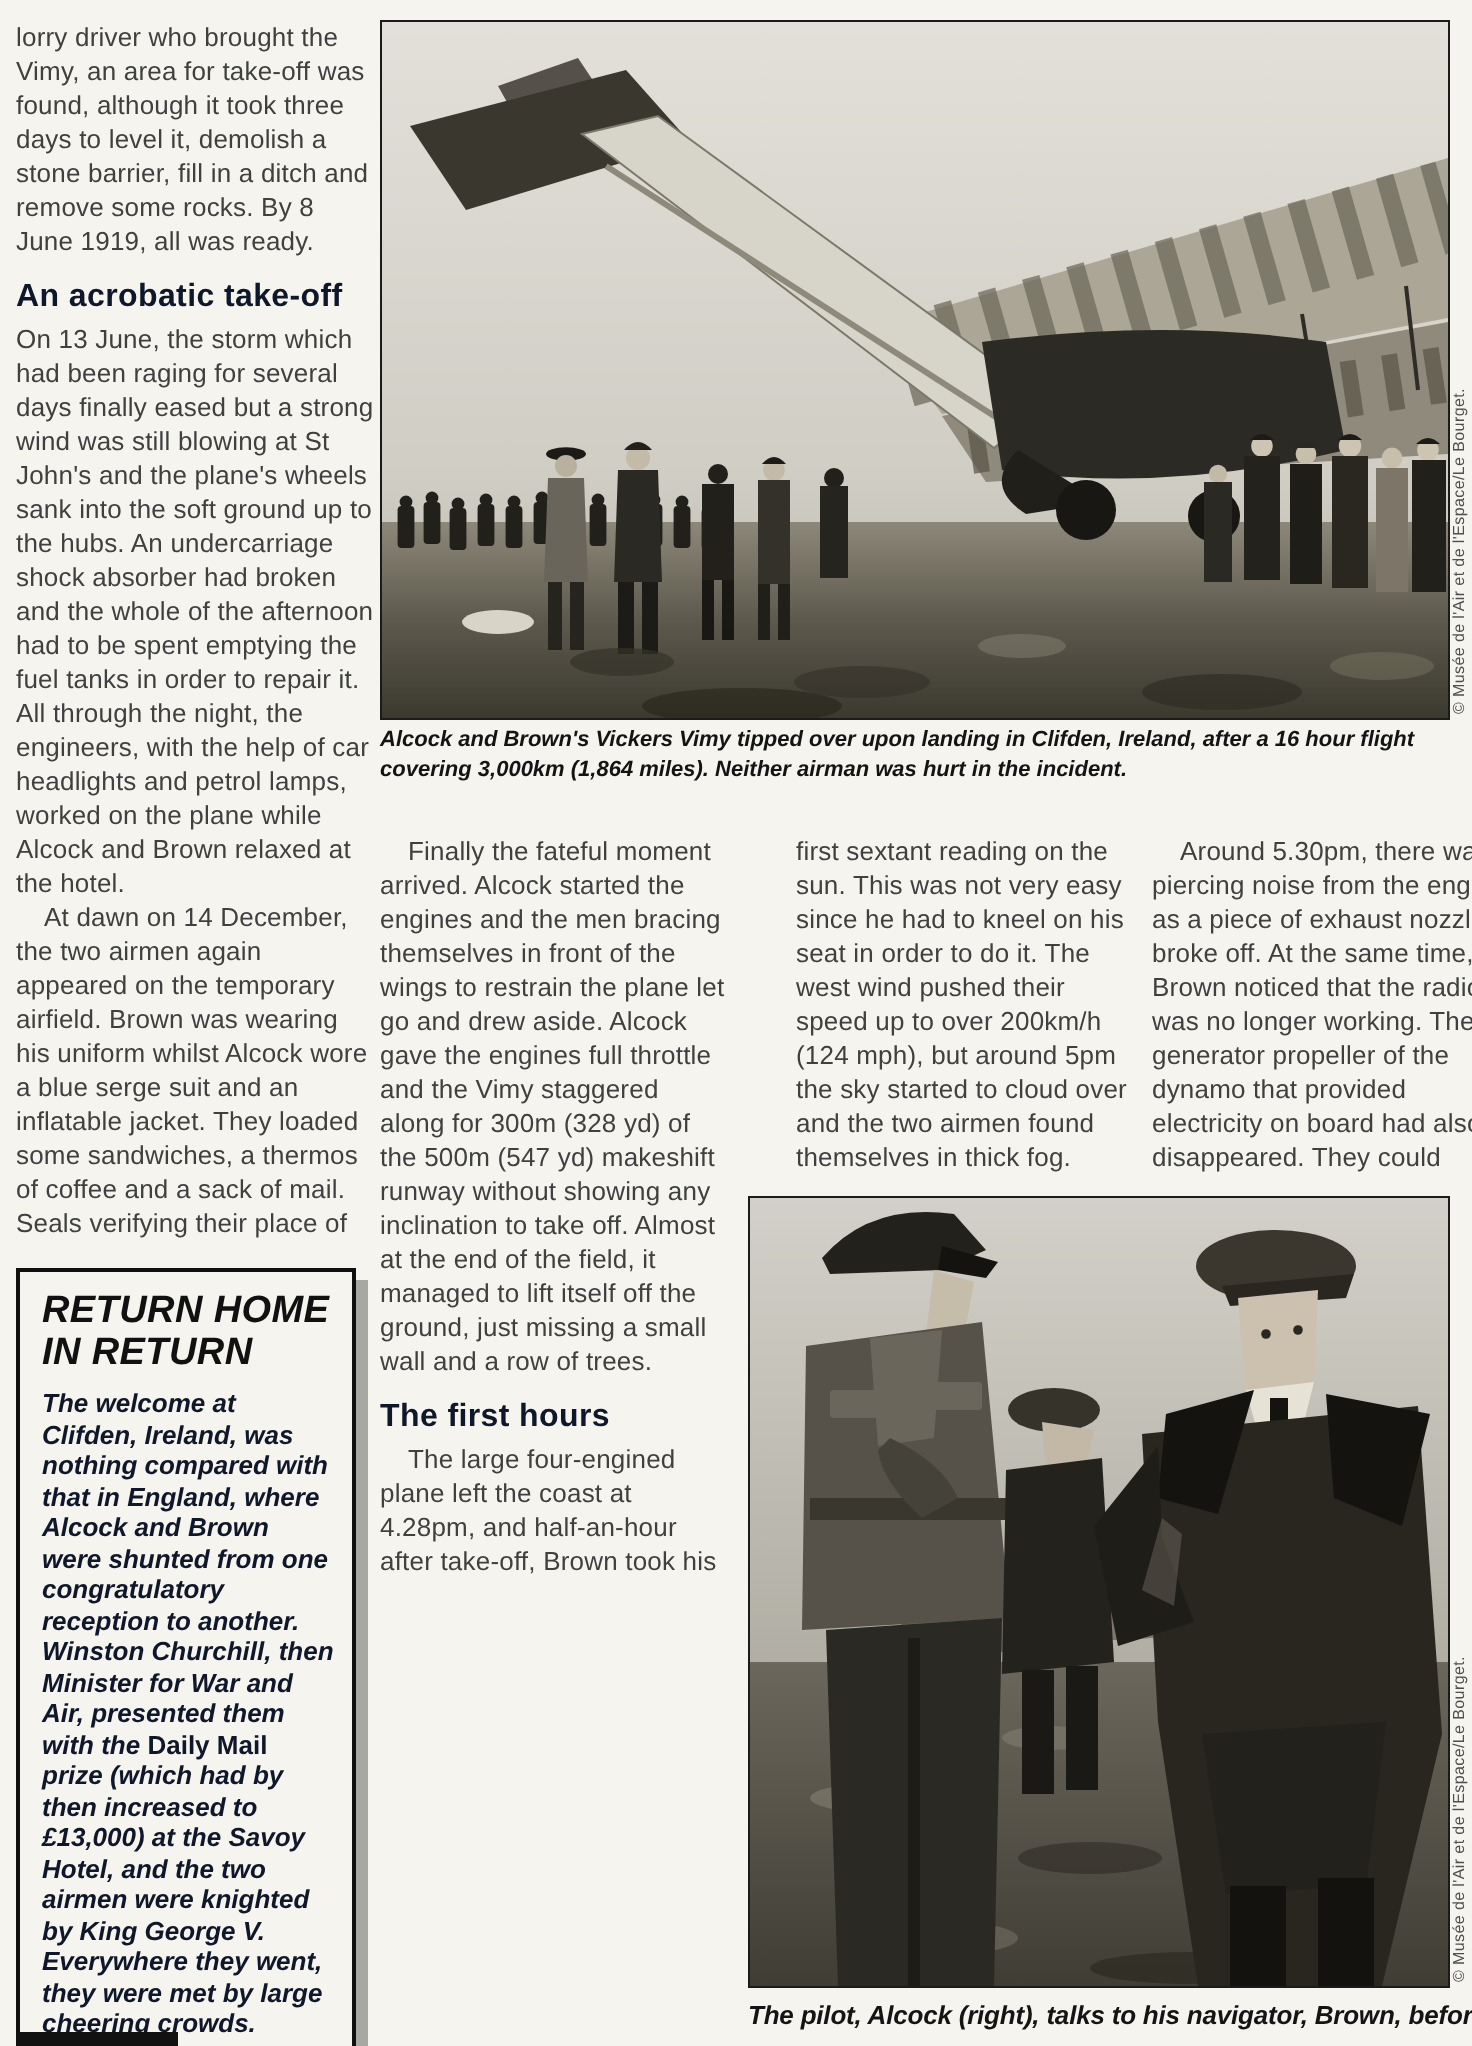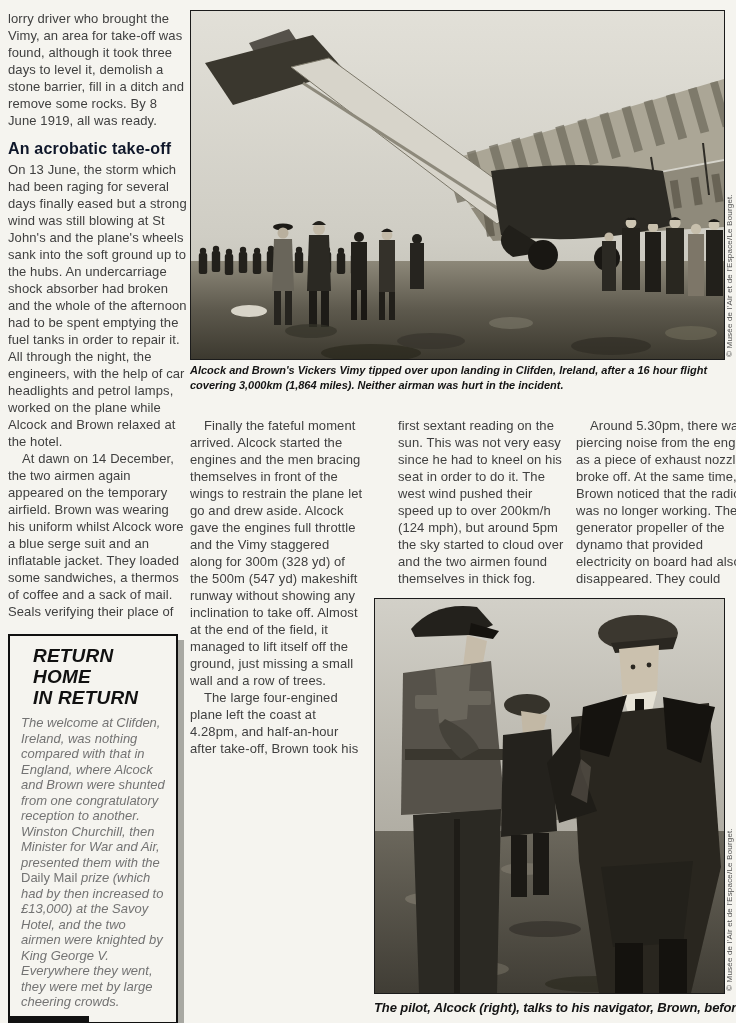--- a/index.html
+++ b/index.html
@@ -18,25 +18,25 @@
     margin:10px 0 3px 0; font-size:16px; line-height:19px;
     font-weight:bold; color:#0f172a; letter-spacing:.2px;
   }
   
   .triumph-box {
     margin-top:14px; border:2px solid #101010; background:#f5f4ef;
     box-shadow:6px 6px 0 #a8a8a2; padding:9px 9px 12px 11px; width:146px;
   }
   .triumph-title {
     font-style:italic; font-weight:bold; font-size:19px; line-height:21px;
-    color:#111; margin:0 0 7px 12px; letter-spacing:.2px;
+    color:#111; margin:0 0 7px 0; letter-spacing:.2px;
   }
   .triumph-body {
-    font-style:italic; font-weight:normal; font-size:13px; line-height:15.5px;
-    color:#737373;
+    font-style:italic; font-weight:bold; font-size:13px; line-height:15.5px;
+    color:#0f172a;
   }
   .triumph-body .upright { font-style:normal; }
   
   .photo { position:absolute; border:1px solid #1b1b1b; background:#cfcdc5; }
   .photo svg { display:block; width:100%; height:100%; }
   .photo1 { left:190px; top:10px; width:533px; height:348px; }
   .photo2 { left:374px; top:598px; width:349px; height:394px; }
   .caption {
     position:absolute; font-style:italic; font-weight:bold; color:#141414;
   }
@@ -211,20 +211,21 @@
         <ellipse cx="180" cy="342" rx="50" ry="9" fill="#262419" opacity="0.6"></ellipse>
       </g>
     </svg>
   </div>
 
   <div class="caption caption1">Alcock and Brown's Vickers Vimy tipped over upon landing in Clifden, Ireland, after a 16 hour flight covering 3,000km (1,864 miles). Neither airman was hurt in the incident.</div>
   <div class="credit credit1">© Musée de l'Air et de l'Espace/Le Bourget.</div>
 
   <div class="col col1 body-text">
     <p class="indent">Finally the fateful moment arrived. Alcock started the engines and the men bracing themselves in front of the wings to restrain the plane let go and drew aside. Alcock gave the engines full throttle and the Vimy staggered along for 300m (328 yd) of the 500m (547 yd) makeshift runway without showing any inclination to take off. Almost at the end of the field, it managed to lift itself off the ground, just missing a small wall and a row of trees.</p>
+    <h2 class="sect">The first hours</h2>
     <p class="indent">The large four-engined plane left the coast at 4.28pm, and half-an-hour after take-off, Brown took his</p>
   </div>
 
   <div class="col col2 body-text">
     <p>first sextant reading on the sun. This was not very easy since he had to kneel on his seat in order to do it. The west wind pushed their speed up to over 200km/h (124 mph), but around 5pm the sky started to cloud over and the two airmen found themselves in thick fog.</p>
   </div>
 
   <div class="col col3 body-text">
     <p class="indent">Around 5.30pm, there was a piercing noise from the engine as a piece of exhaust nozzle broke off. At the same time, Brown noticed that the radio was no longer working. The generator propeller of the dynamo that provided electricity on board had also disappeared. They could</p>
   </div>

